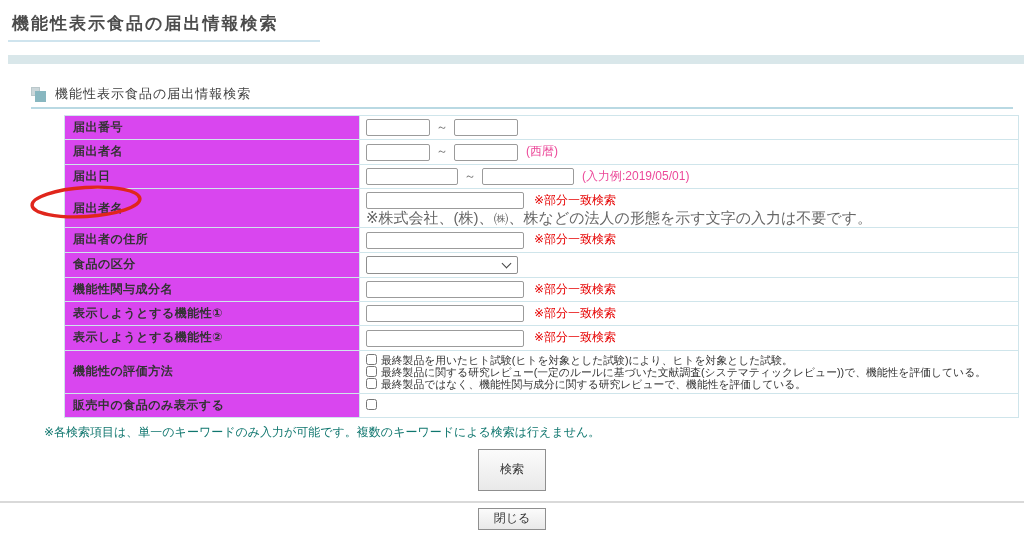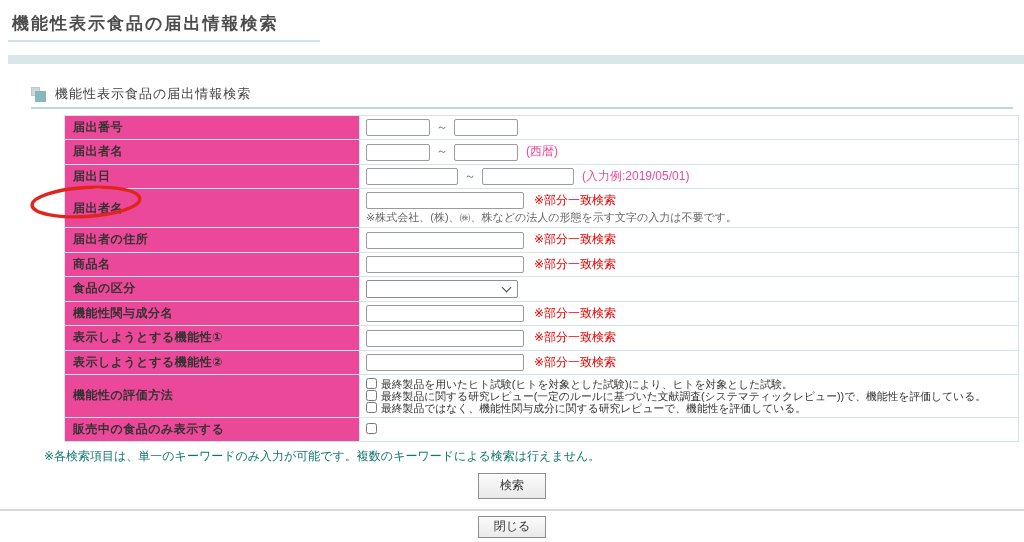--- a/index.html
+++ b/index.html
@@ -20,33 +20,33 @@
   .section-header{margin:22px 0 0 31px;display:flex;align-items:center;gap:9px;height:16px;}
   .sq-icon{position:relative;width:15px;height:15px;display:inline-block;flex:0 0 15px;}
   .sq-back{position:absolute;left:0;top:0;width:9px;height:9px;background:#ccd7da;border:1px solid #bac8cb;box-sizing:border-box;}
   .sq-front{position:absolute;right:0;bottom:0;width:11px;height:11px;background:#88b7c0;}
   .section-title{font-size:13px;color:#3f3f3f;letter-spacing:1px;}
   .section-underline{margin:5px 0 0 31px;width:982px;border-top:2px solid #b9d9e3;}
   
   table.form{border-collapse:collapse;margin:6px 0 0 64px;width:955px;}
   table.form th,table.form td{border:1px solid #cfe5eb;}
   table.form th{
-    background:#ec4899;width:278px;text-align:left;vertical-align:middle;
+    background:#d946ef;width:278px;text-align:left;vertical-align:middle;
     font-size:12px;font-weight:bold;color:#333;padding:3px 8px;letter-spacing:.5px;
   }
   table.form td{padding:3px 6px;font-size:12px;color:#333;vertical-align:middle;}
   input[type=text]{
     border:1px solid #9b9b9b;border-radius:2px;height:15px;font-size:12px;
     padding:0 3px;vertical-align:middle;font-family:inherit;
   }
   .in-small{width:56px;} .in-medium{width:84px;} .in-wide{width:150px;}
   .sep{color:#777;margin:0 6px;font-size:12px;}
   .suffix{color:#ec4899;margin-left:8px;font-size:12px;}
   .partial{color:#e60000;margin-left:10px;font-size:12px;}
-  .note{color:#666;font-size:11px;margin-top:2px;line-height:13px;}
+  .note{color:#666;font-size:15px;margin-top:2px;line-height:13px;}
   .selectwrap{position:relative;display:inline-block;}
   select{
     appearance:none;-webkit-appearance:none;-moz-appearance:none;
     width:152px;height:18px;border:1px solid #8f8f8f;border-radius:2px;
     background:#fff;font-size:12px;padding:0 20px 0 4px;font-family:inherit;color:#333;
   }
   .chevron{
     position:absolute;right:8px;top:4px;width:6px;height:6px;
     border-right:1.5px solid #444;border-bottom:1.5px solid #444;
     transform:rotate(45deg);pointer-events:none;
@@ -55,21 +55,21 @@
   input[type=checkbox]{width:11px;height:11px;margin:0 4px 0 0;vertical-align:-1px;}
   
   .footnote{margin:6px 0 0 44px;font-size:12px;color:#0f766e;}
   .btn-row{text-align:center;}
   .btn-row.search{margin-top:8px;}
   .btn-row.close{margin-top:5px;}
   button{
     min-width:68px;padding:0 14px;font-size:12px;color:#333;font-family:inherit;
     background:linear-gradient(#fbfbfb,#e9e9e9);border:1px solid #8f8f8f;cursor:pointer;
   }
-  .btn-search{height:26px;}
+  .btn-search{height:42px;}
   .btn-close{height:22px;}
   .bottom-divider{height:2px;background:#d9d9d9;margin-top:10px;}
   
   .annotation{position:absolute;left:27px;top:182px;z-index:5;pointer-events:none;}
 </style>
 </head>
 <body>
 
 <main>
 
@@ -99,24 +99,20 @@
         <tr>
           <th>届出日</th>
           <td><input type="text" class="in-medium" style=""><span class="sep">～</span><input type="text" class="in-medium" style=""><span class="suffix">(入力例:2019/05/01)</span></td>
         </tr>
         <tr>
           <th>届出者名</th>
           <td><input type="text" class="in-wide" style=""><span class="partial">※部分一致検索</span><div class="note">※株式会社、(株)、㈱、株などの法人の形態を示す文字の入力は不要です。</div></td>
         </tr>
         <tr>
           <th>届出者の住所</th>
-          <td><input type="text" class="in-wide" style=""><span class="partial">※部分一致検索</span></td>
-        </tr>
-        <tr>
-          <th>商品名</th>
           <td><input type="text" class="in-wide" style=""><span class="partial">※部分一致検索</span></td>
         </tr>
         <tr>
           <th>食品の区分</th>
           <td><span class="selectwrap"><select><option></option></select><span class="chevron"></span></span></td>
         </tr>
         <tr>
           <th>機能性関与成分名</th>
           <td><input type="text" class="in-wide" style=""><span class="partial">※部分一致検索</span></td>
         </tr>

